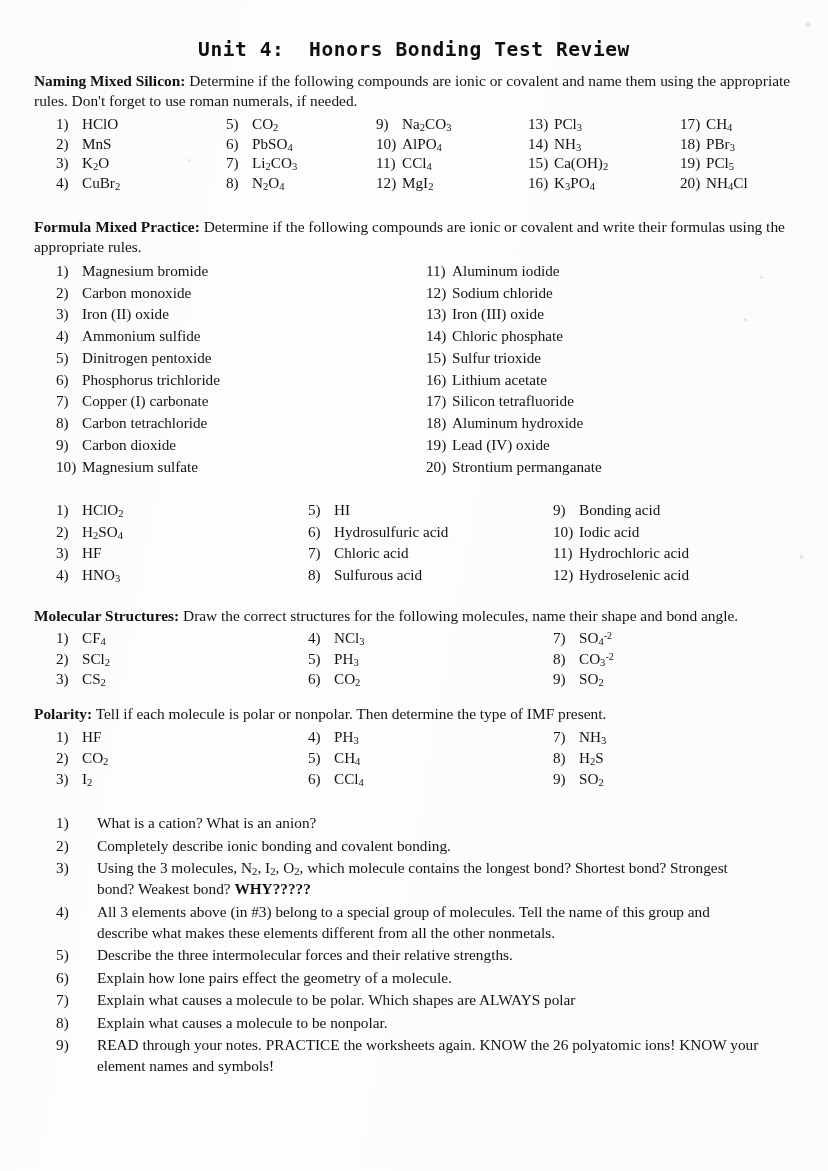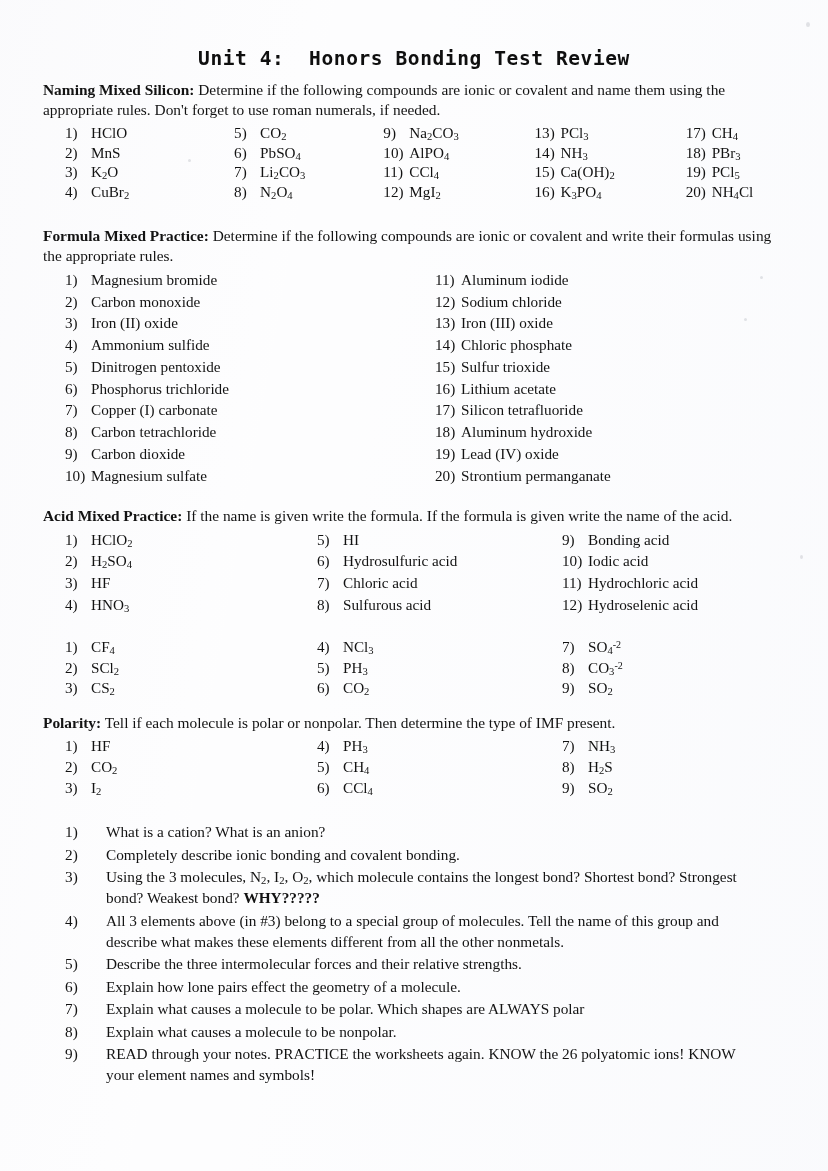--- a/index.html
+++ b/index.html
@@ -12,21 +12,21 @@
     background: #fdfdfd;
     font-family: "Liberation Serif", "DejaVu Serif", serif;
     color: #121212;
     overflow: hidden;
     position: relative;
   }
   .page {
     position: relative;
     width: 828px;
     height: 1171px;
-    padding: 13px;
+    padding: 4px;
     box-sizing: border-box;
     background:
       linear-gradient(100deg, rgba(250,250,252,0.85) 0%, rgba(255,255,255,0.2) 35%, rgba(248,249,252,0.7) 100%),
       #fdfdfe;
   }
   .doc-title {
     text-align: center;
     font-family: "DejaVu Sans Mono", "Liberation Mono", monospace;
     font-size: 19.5px;
     font-weight: bold;
@@ -344,23 +344,20 @@
             <span class="num">20)</span>
             <span class="txt">Strontium permanganate</span>
           </div>
         </div>
       </div>
   </div>
 
   <div class="gap-md"></div>
 
   <div class="section s-acid">
-    <div class="intro">
-      <span class="hdr">Acid Mixed Practice:</span><span>  If the name is given write the formula.  If the formula is given write the name of the acid.</span>
-    </div>
     <div class="cols" id="acid-cols">
         <div class="col">
           <div class="item">
             <span class="num">1)</span>
             <span class="txt">HClO<sub>2</sub></span>
           </div>
           <div class="item">
             <span class="num">2)</span>
             <span class="txt">H<sub>2</sub>SO<sub>4</sub></span>
           </div>
@@ -408,20 +405,23 @@
             <span class="num">12)</span>
             <span class="txt">Hydroselenic acid</span>
           </div>
         </div>
       </div>
   </div>
 
   <div class="gap-md"></div>
 
   <div class="section s-mol">
+    <div class="intro">
+      <span class="hdr">Molecular Structures:</span><span>  Draw the correct structures for the following molecules, name their shape and bond angle.</span>
+    </div>
     <div class="cols" id="mol-cols">
         <div class="col">
           <div class="item">
             <span class="num">1)</span>
             <span class="txt">CF<sub>4</sub></span>
           </div>
           <div class="item">
             <span class="num">2)</span>
             <span class="txt">SCl<sub>2</sub></span>
           </div>

